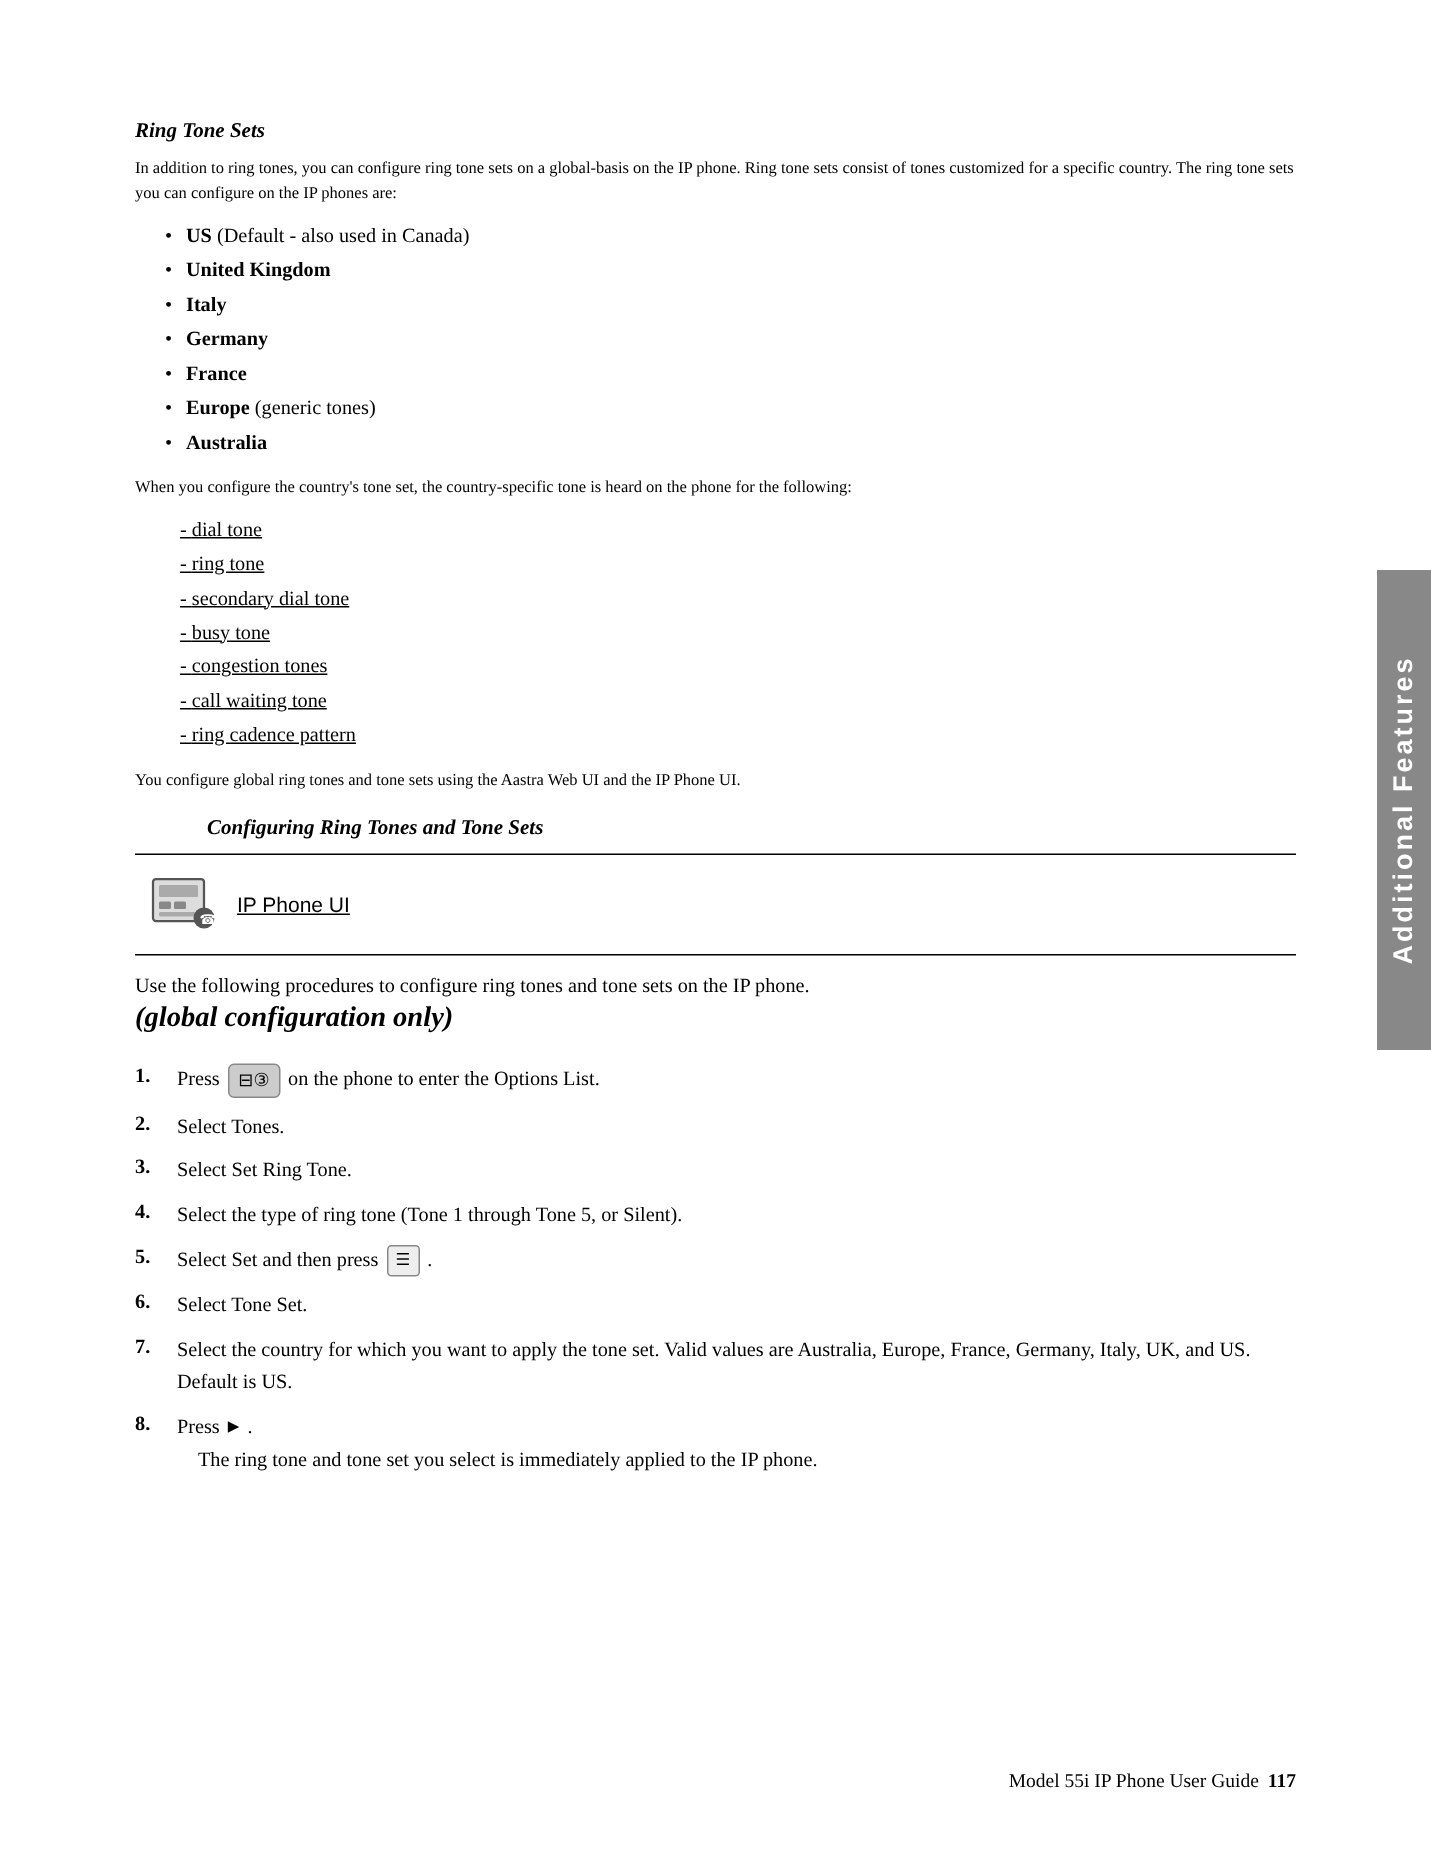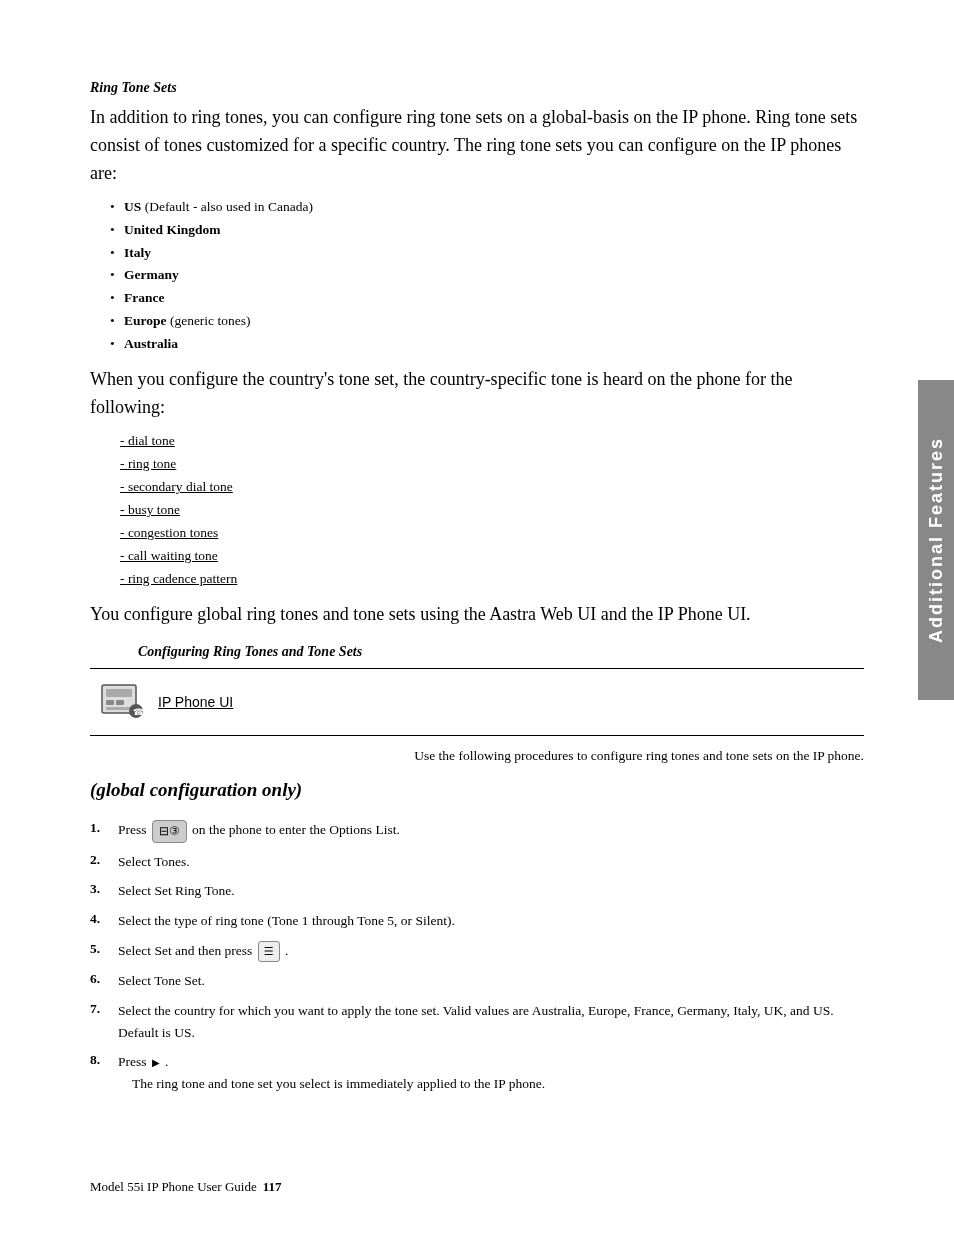--- a/index.html
+++ b/index.html
@@ -19,21 +19,21 @@
       position: relative;
       padding: 80px 90px 60px 90px;
     }
     .section-title {
       font-style: italic;
       font-weight: bold;
       font-size: 14px;
       margin-bottom: 8px;
     }
     .body-text {
-      font-size: 18px;
+      font-size: 11px;
       line-height: 1.55;
       margin-bottom: 8px;
     }
     .bullet-list {
       list-style: none;
       margin: 6px 0 10px 20px;
     }
     .bullet-list li {
       font-size: 13.5px;
       line-height: 1.7;
@@ -98,22 +98,21 @@
     .bold { font-weight: normal; }
     .global-note {
       font-size: 19px;
       font-weight: bold;
       font-style: italic;
       margin-bottom: 18px;
     }
     .intro-text {
       font-size: 13.5px;
       line-height: 1.55;
-      margin-bottom: 12px;
-      text-align: right;
+      margin-bottom: 0;
     }
     
     .options-btn {
       display: inline-flex;
       align-items: center;
       justify-content: center;
       background: #ccc;
       border: 1px solid #888;
       border-radius: 4px;
       padding: 1px 6px;
@@ -153,20 +152,21 @@
       font-weight: bold;
       letter-spacing: 2px;
     }
     
     .footer {
       position: absolute;
       bottom: 40px;
       left: 90px;
       right: 90px;
       display: flex;
+      justify-content: flex-end;
       align-items: center;
       font-size: 13px;
     }
     .footer-text {
       font-size: 13px;
       color: #000;
     }
     .footer-page {
       font-weight: bold;
       font-size: 13px;

